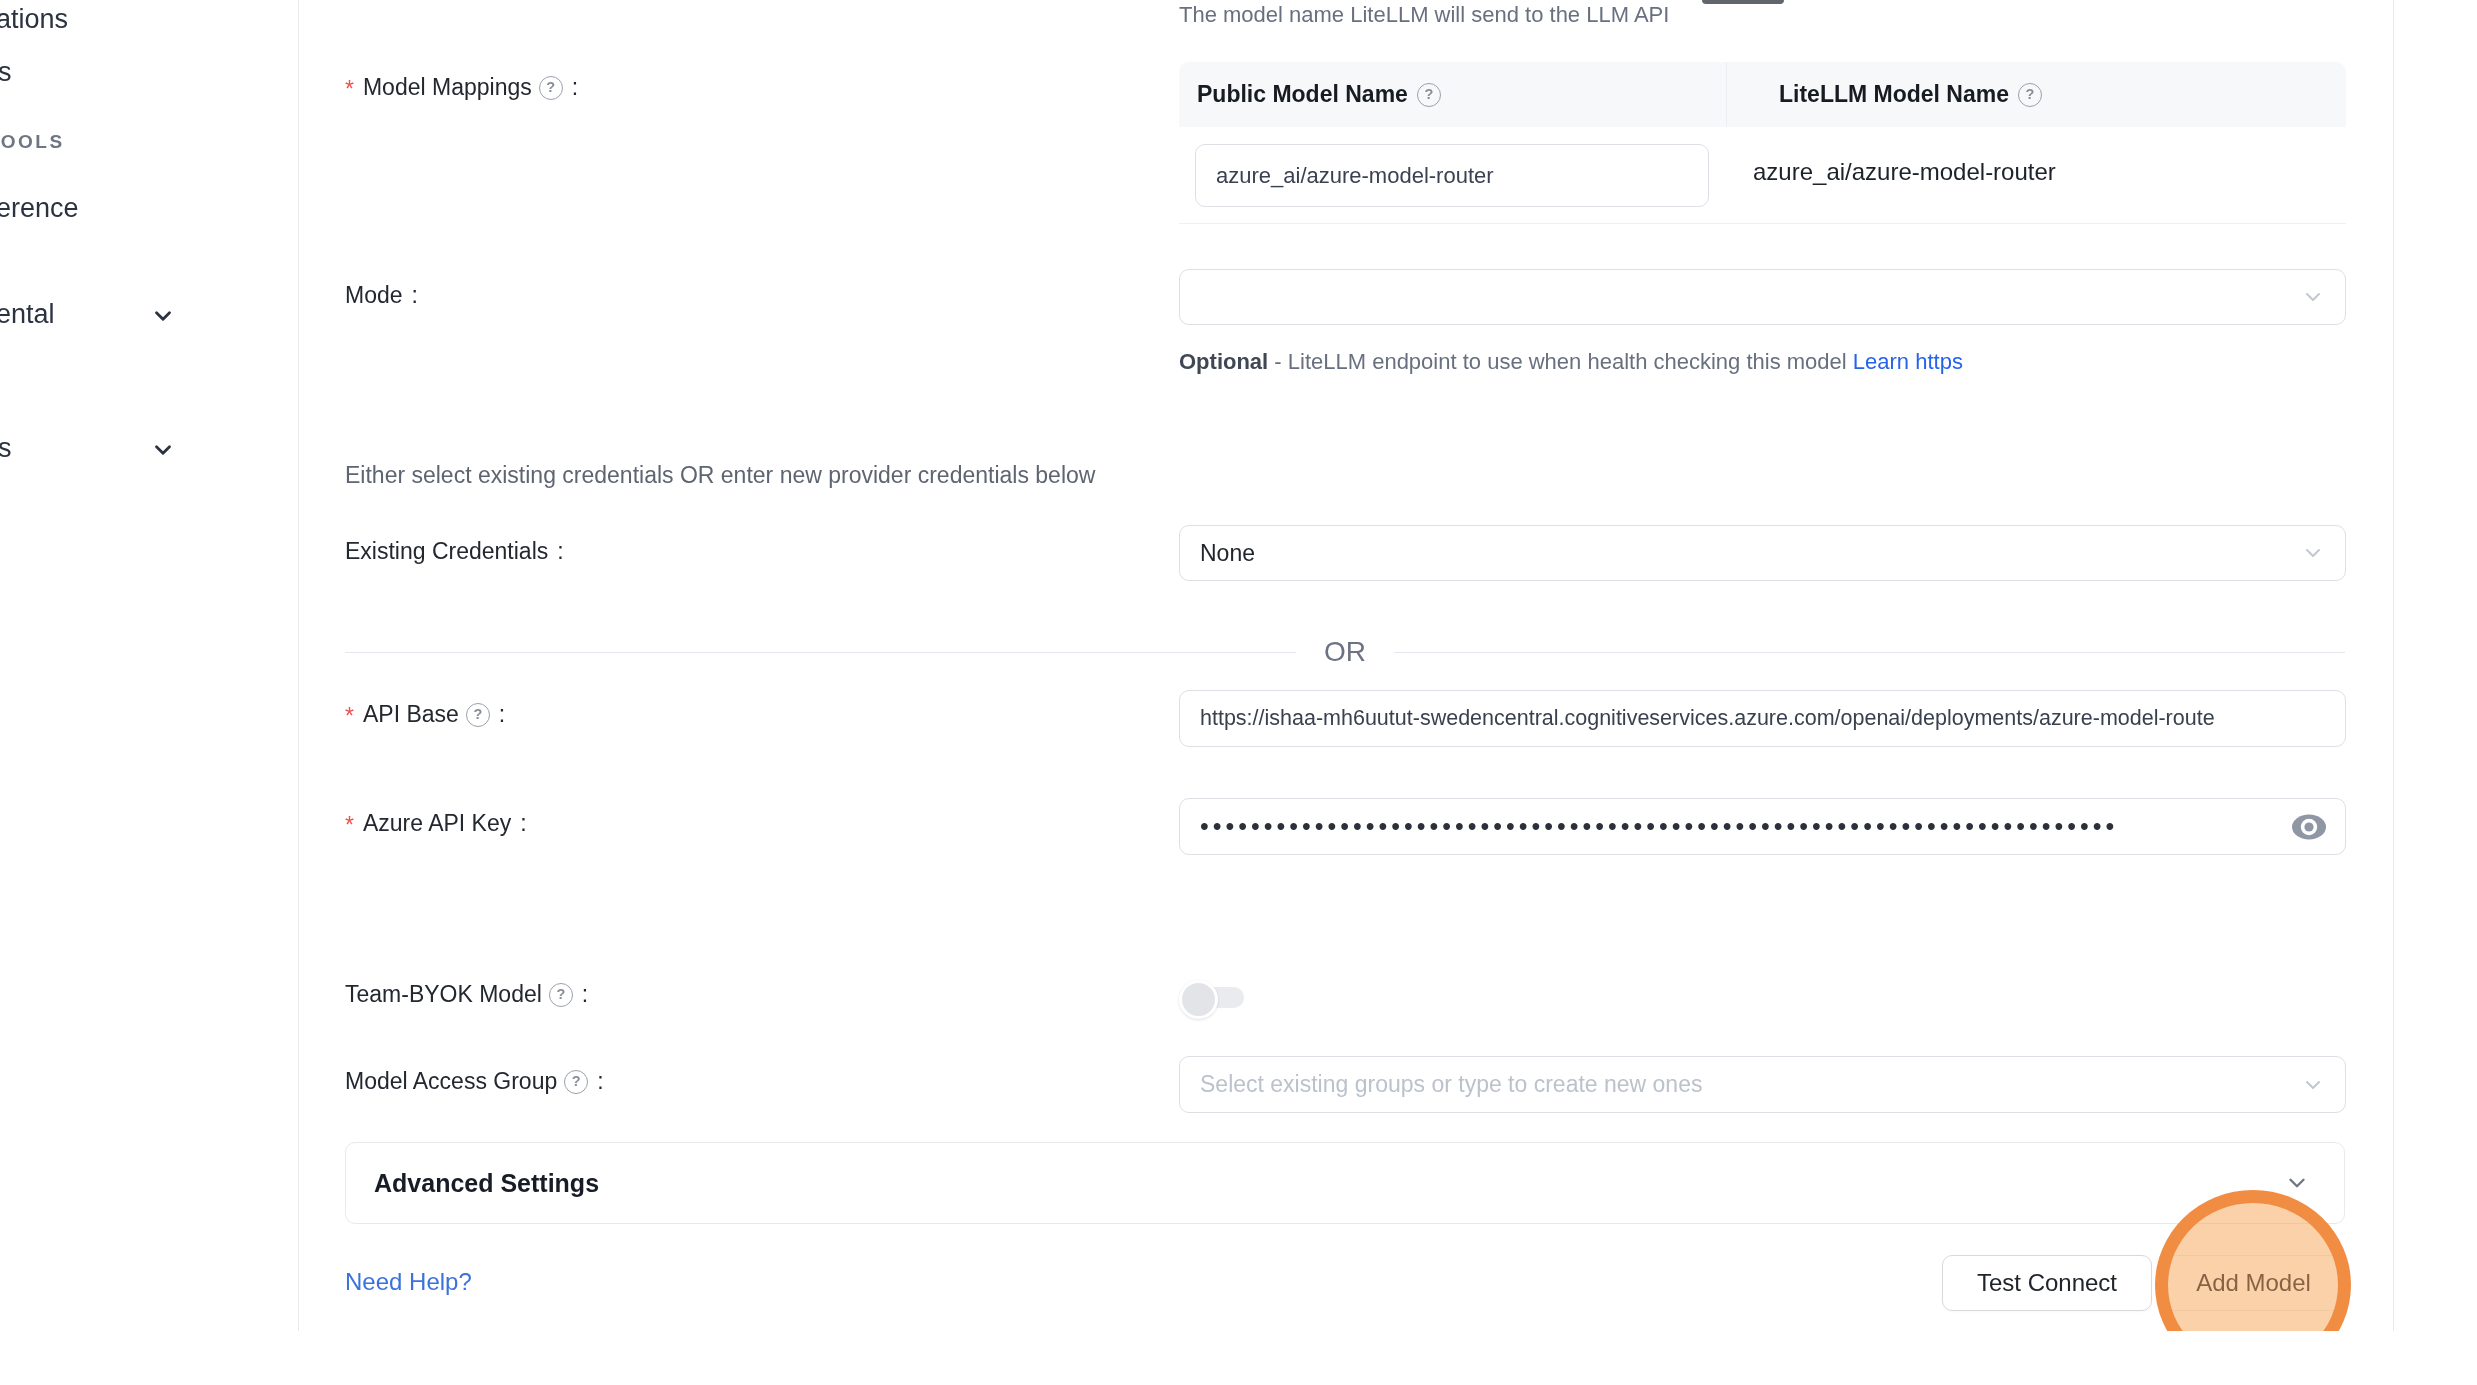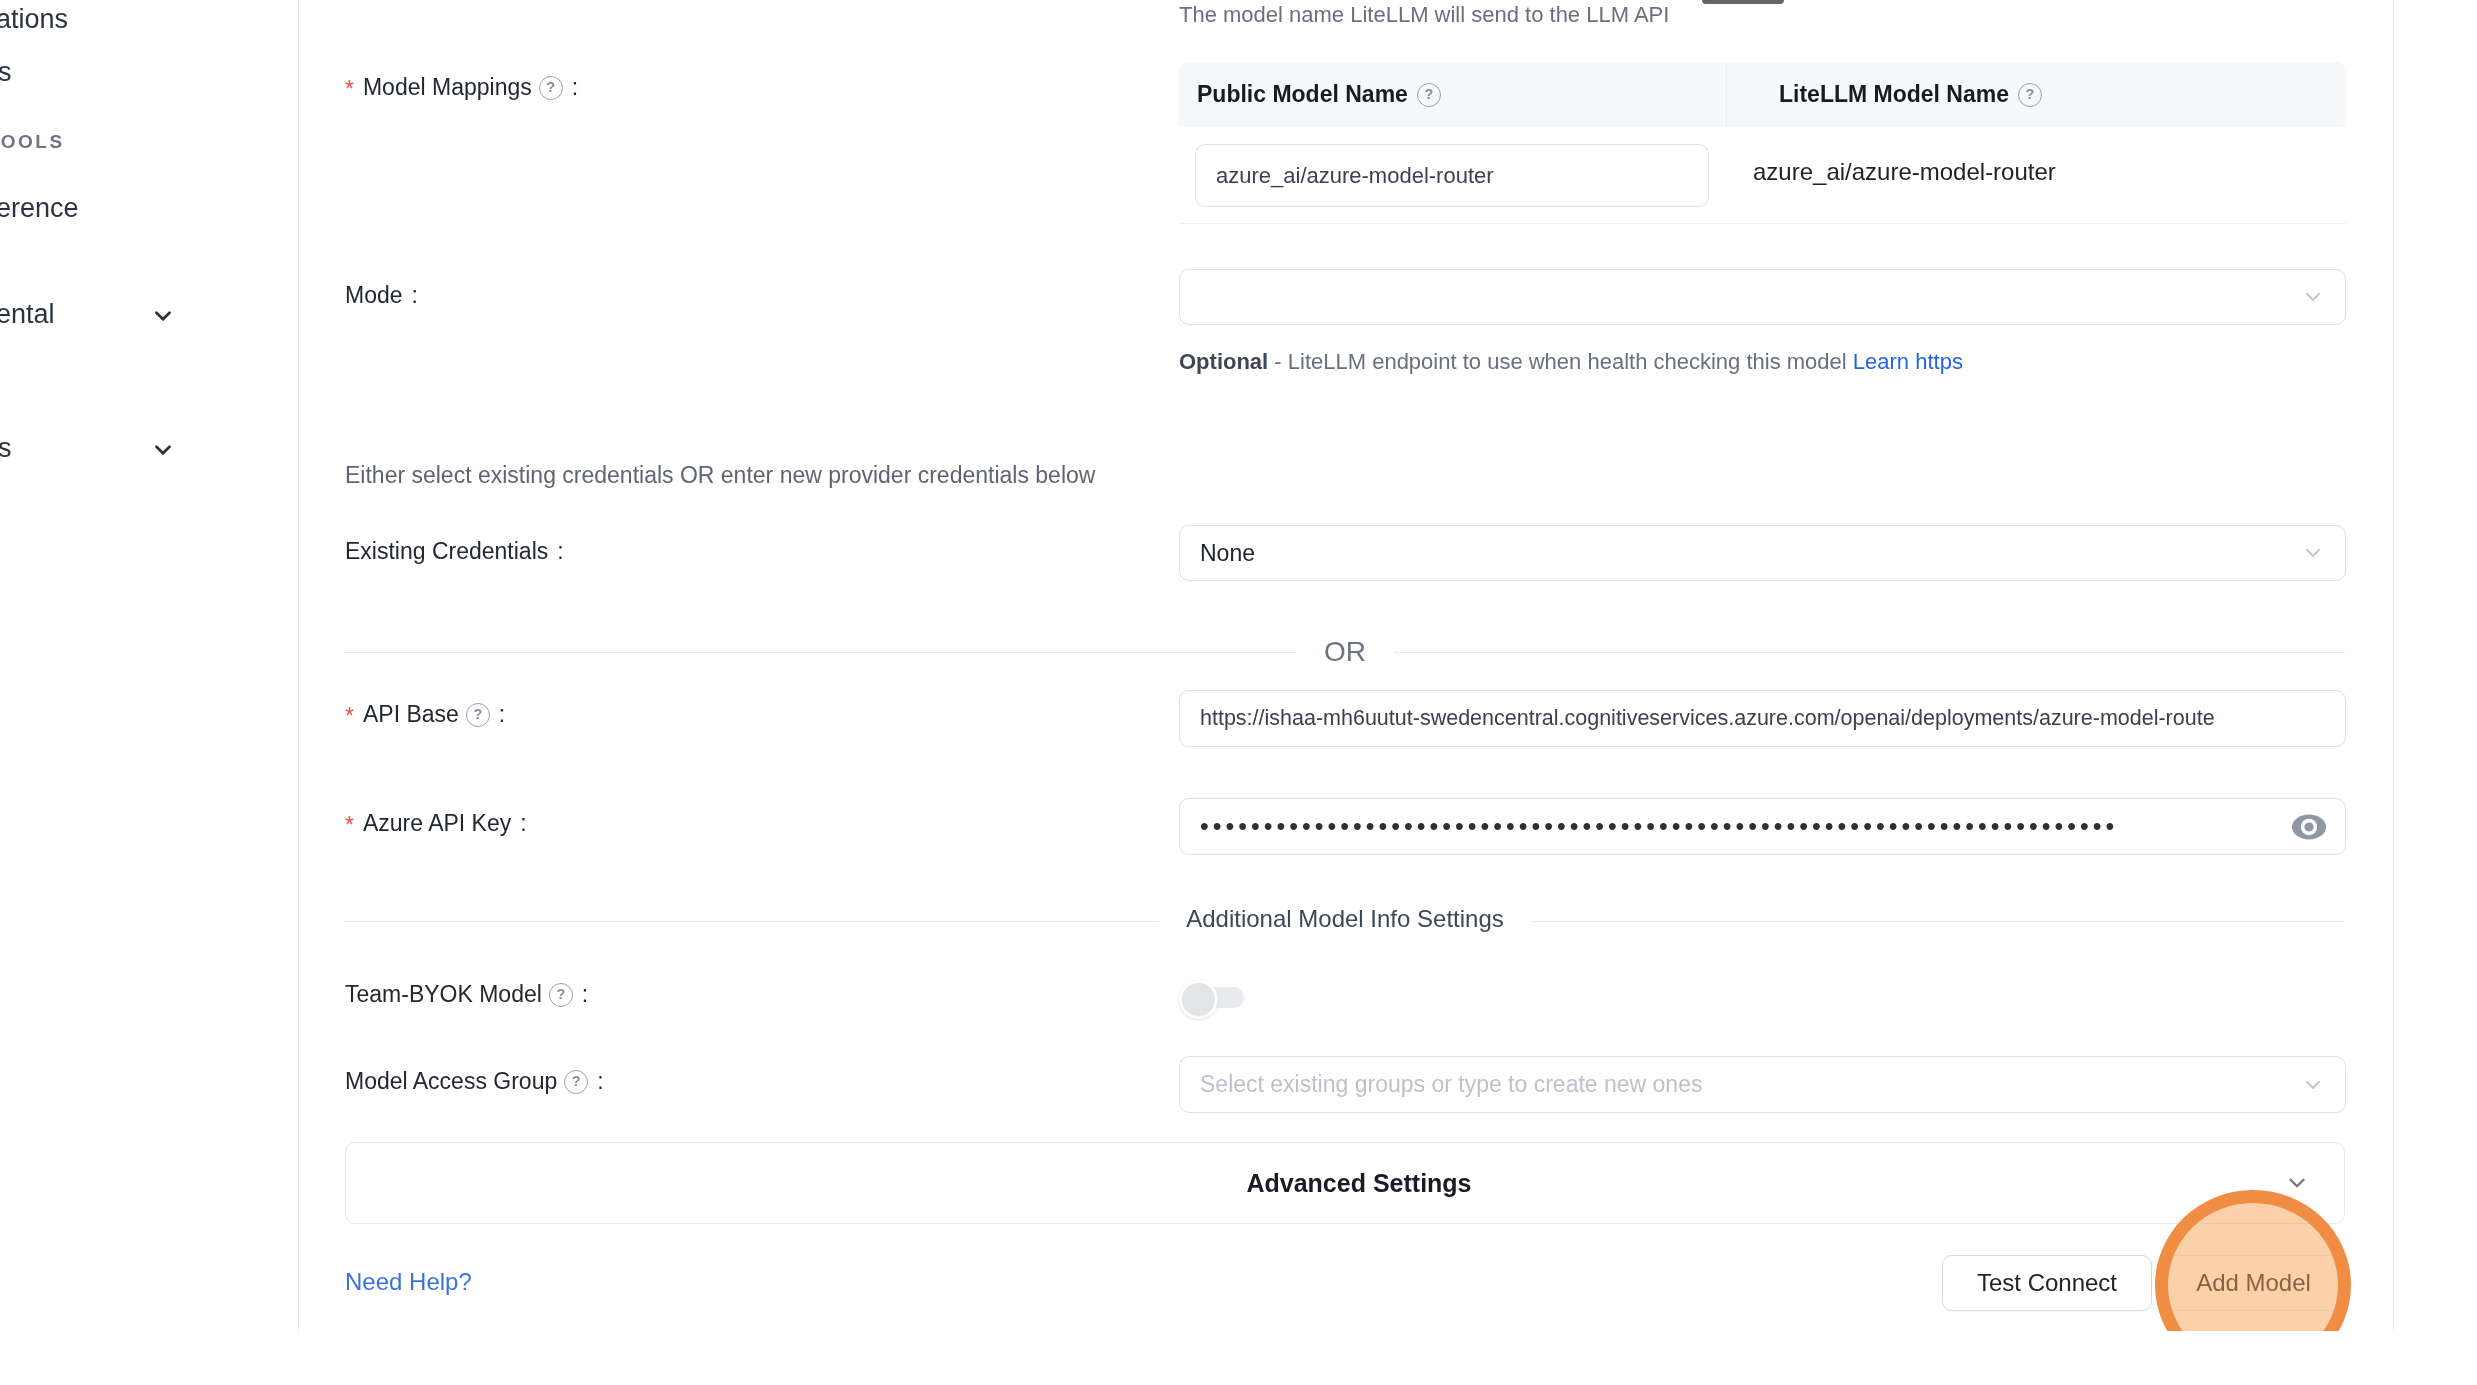--- a/index.html
+++ b/index.html
@@ -159,25 +159,20 @@
   </div>
   <div class="tinput" style="left:1179px;top:798px;width:1167px;height:57px;">
     <span style="font-size:25px;letter-spacing:4px;color:#2b303a;overflow:hidden;white-space:nowrap;margin-right:70px;">••••••••••••••••••••••••••••••••••••••••••••••••••••••••••••••••••••••••</span>
     <svg class="eye" viewBox="0 0 36 30">
       <ellipse cx="18" cy="15" rx="17" ry="12.5" fill="#8f96a4"></ellipse>
       <circle cx="18" cy="15" r="8.2" fill="#ffffff"></circle>
       <circle cx="18" cy="15" r="4.6" fill="#8f96a4"></circle>
     </svg>
   </div>
 
-  <div class="divider" style="top:905px;">
-    <div class="line"></div>
-    <div class="dtext" style="font-size:24px;color:#3f4654;">Additional Model Info Settings</div>
-    <div class="line"></div>
-  </div>
 
   <div class="label-row" style="left:345px;top:981px;">
     <span>Team-BYOK Model</span>
     <span class="qicon">?</span>
     <span class="colon">:</span>
   </div>
   <div class="toggle">
     <div class="track"></div>
     <div class="knob"></div>
   </div>
@@ -187,21 +182,21 @@
     <span class="qicon">?</span>
     <span class="colon">:</span>
   </div>
   <div class="select" style="left:1179px;top:1056px;width:1167px;height:57px;font-size:23px;color:#bcc2cb;">
     <span>Select existing groups or type to create new ones</span>
     <svg class="sel-chevron" viewBox="0 0 24 24">
         <path d="M6 9l6 6 6-6" stroke="#c3c8cf" stroke-width="2" fill="none" stroke-linecap="round" stroke-linejoin="round"></path>
       </svg>
   </div>
 
-  <div class="abs" style="left:345px;top:1142px;width:2000px;height:82px;border:1px solid #e7e9ed;border-radius:10px;box-sizing:border-box;display:flex;align-items:center;justify-content:center;">
+  <div class="abs" style="left:345px;top:1142px;width:2000px;height:82px;border:1px solid #e7e9ed;border-radius:10px;box-sizing:border-box;display:flex;align-items:center;">
     <span style="margin-left:28px;font-size:25px;font-weight:700;color:#171c26;">Advanced Settings</span>
     <svg style="position:absolute;right:34px;width:26px;height:26px;" viewBox="0 0 24 24">
         <path d="M6 9l6 6 6-6" stroke="#707783" stroke-width="2.2" fill="none" stroke-linecap="round" stroke-linejoin="round"></path>
       </svg>
   </div>
 
   <div class="abs link" style="left:345px;top:1268px;font-size:24px;font-weight:500;color:#3b72dd;">Need Help?</div>
   <div class="btn" style="left:1942px;top:1255px;width:208px;height:54px;">Test Connect</div>
   <div class="btn disabled" style="left:2158px;top:1255px;width:189px;height:54px;">Add Model</div>
 

